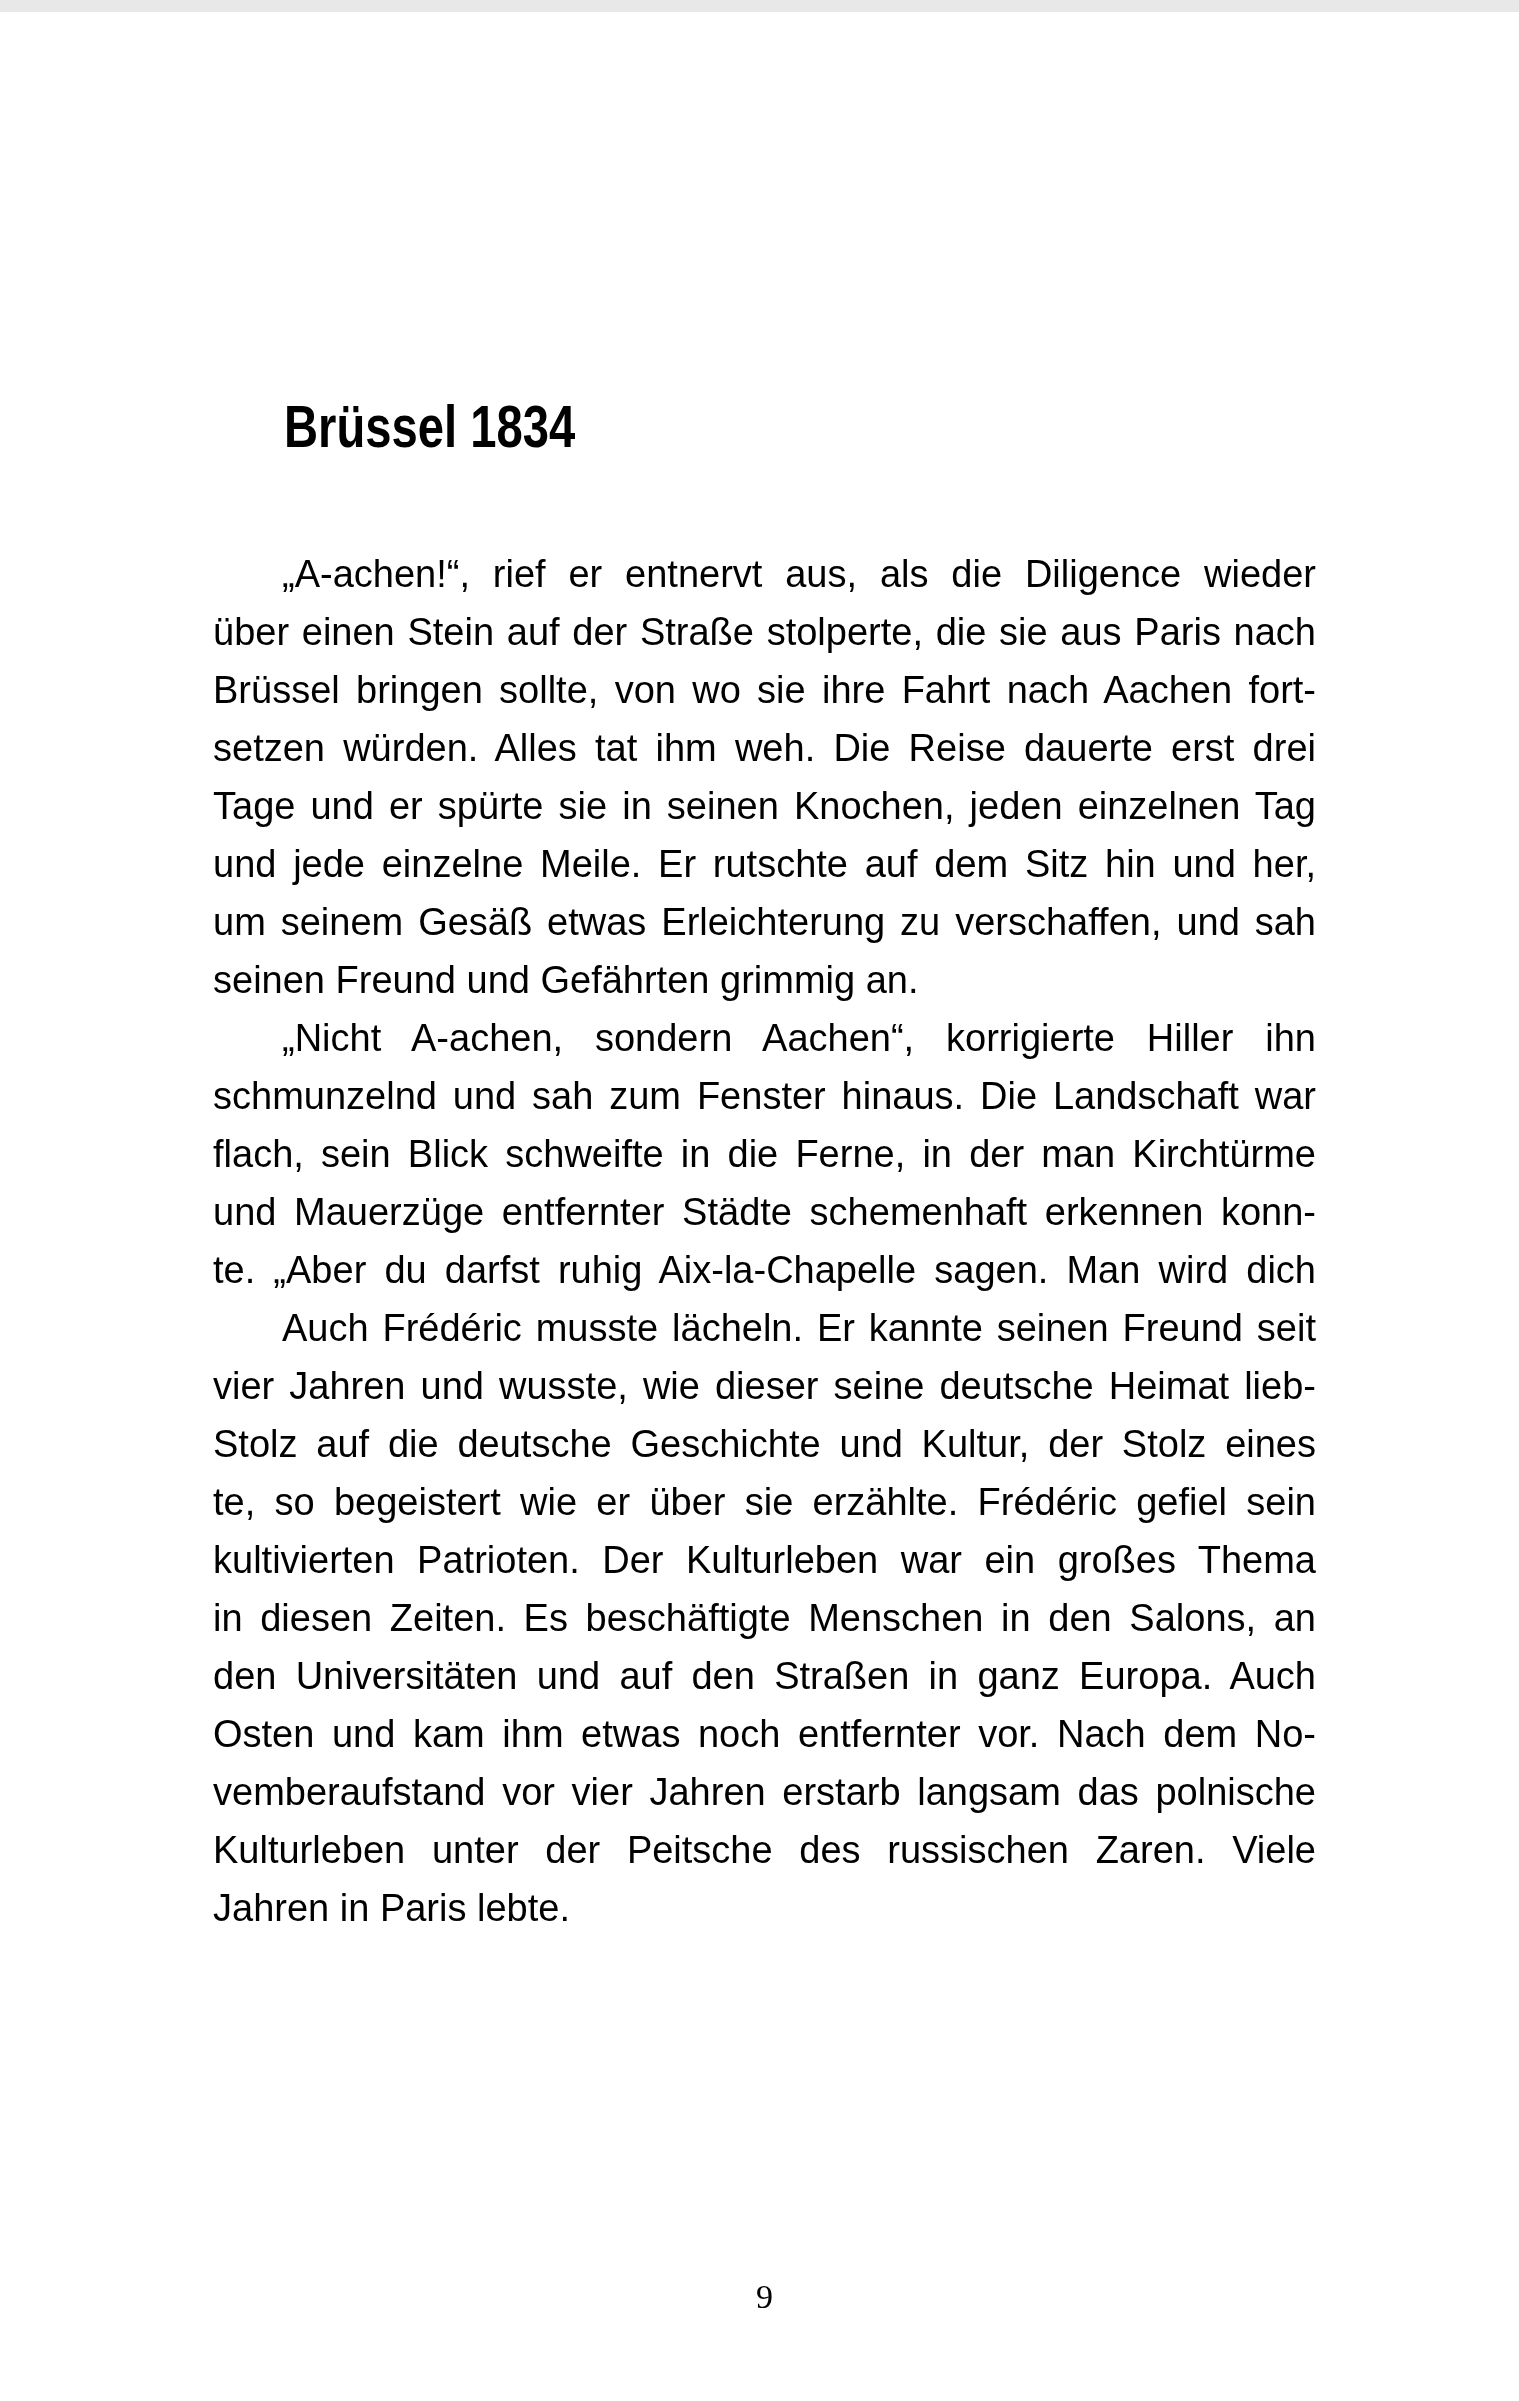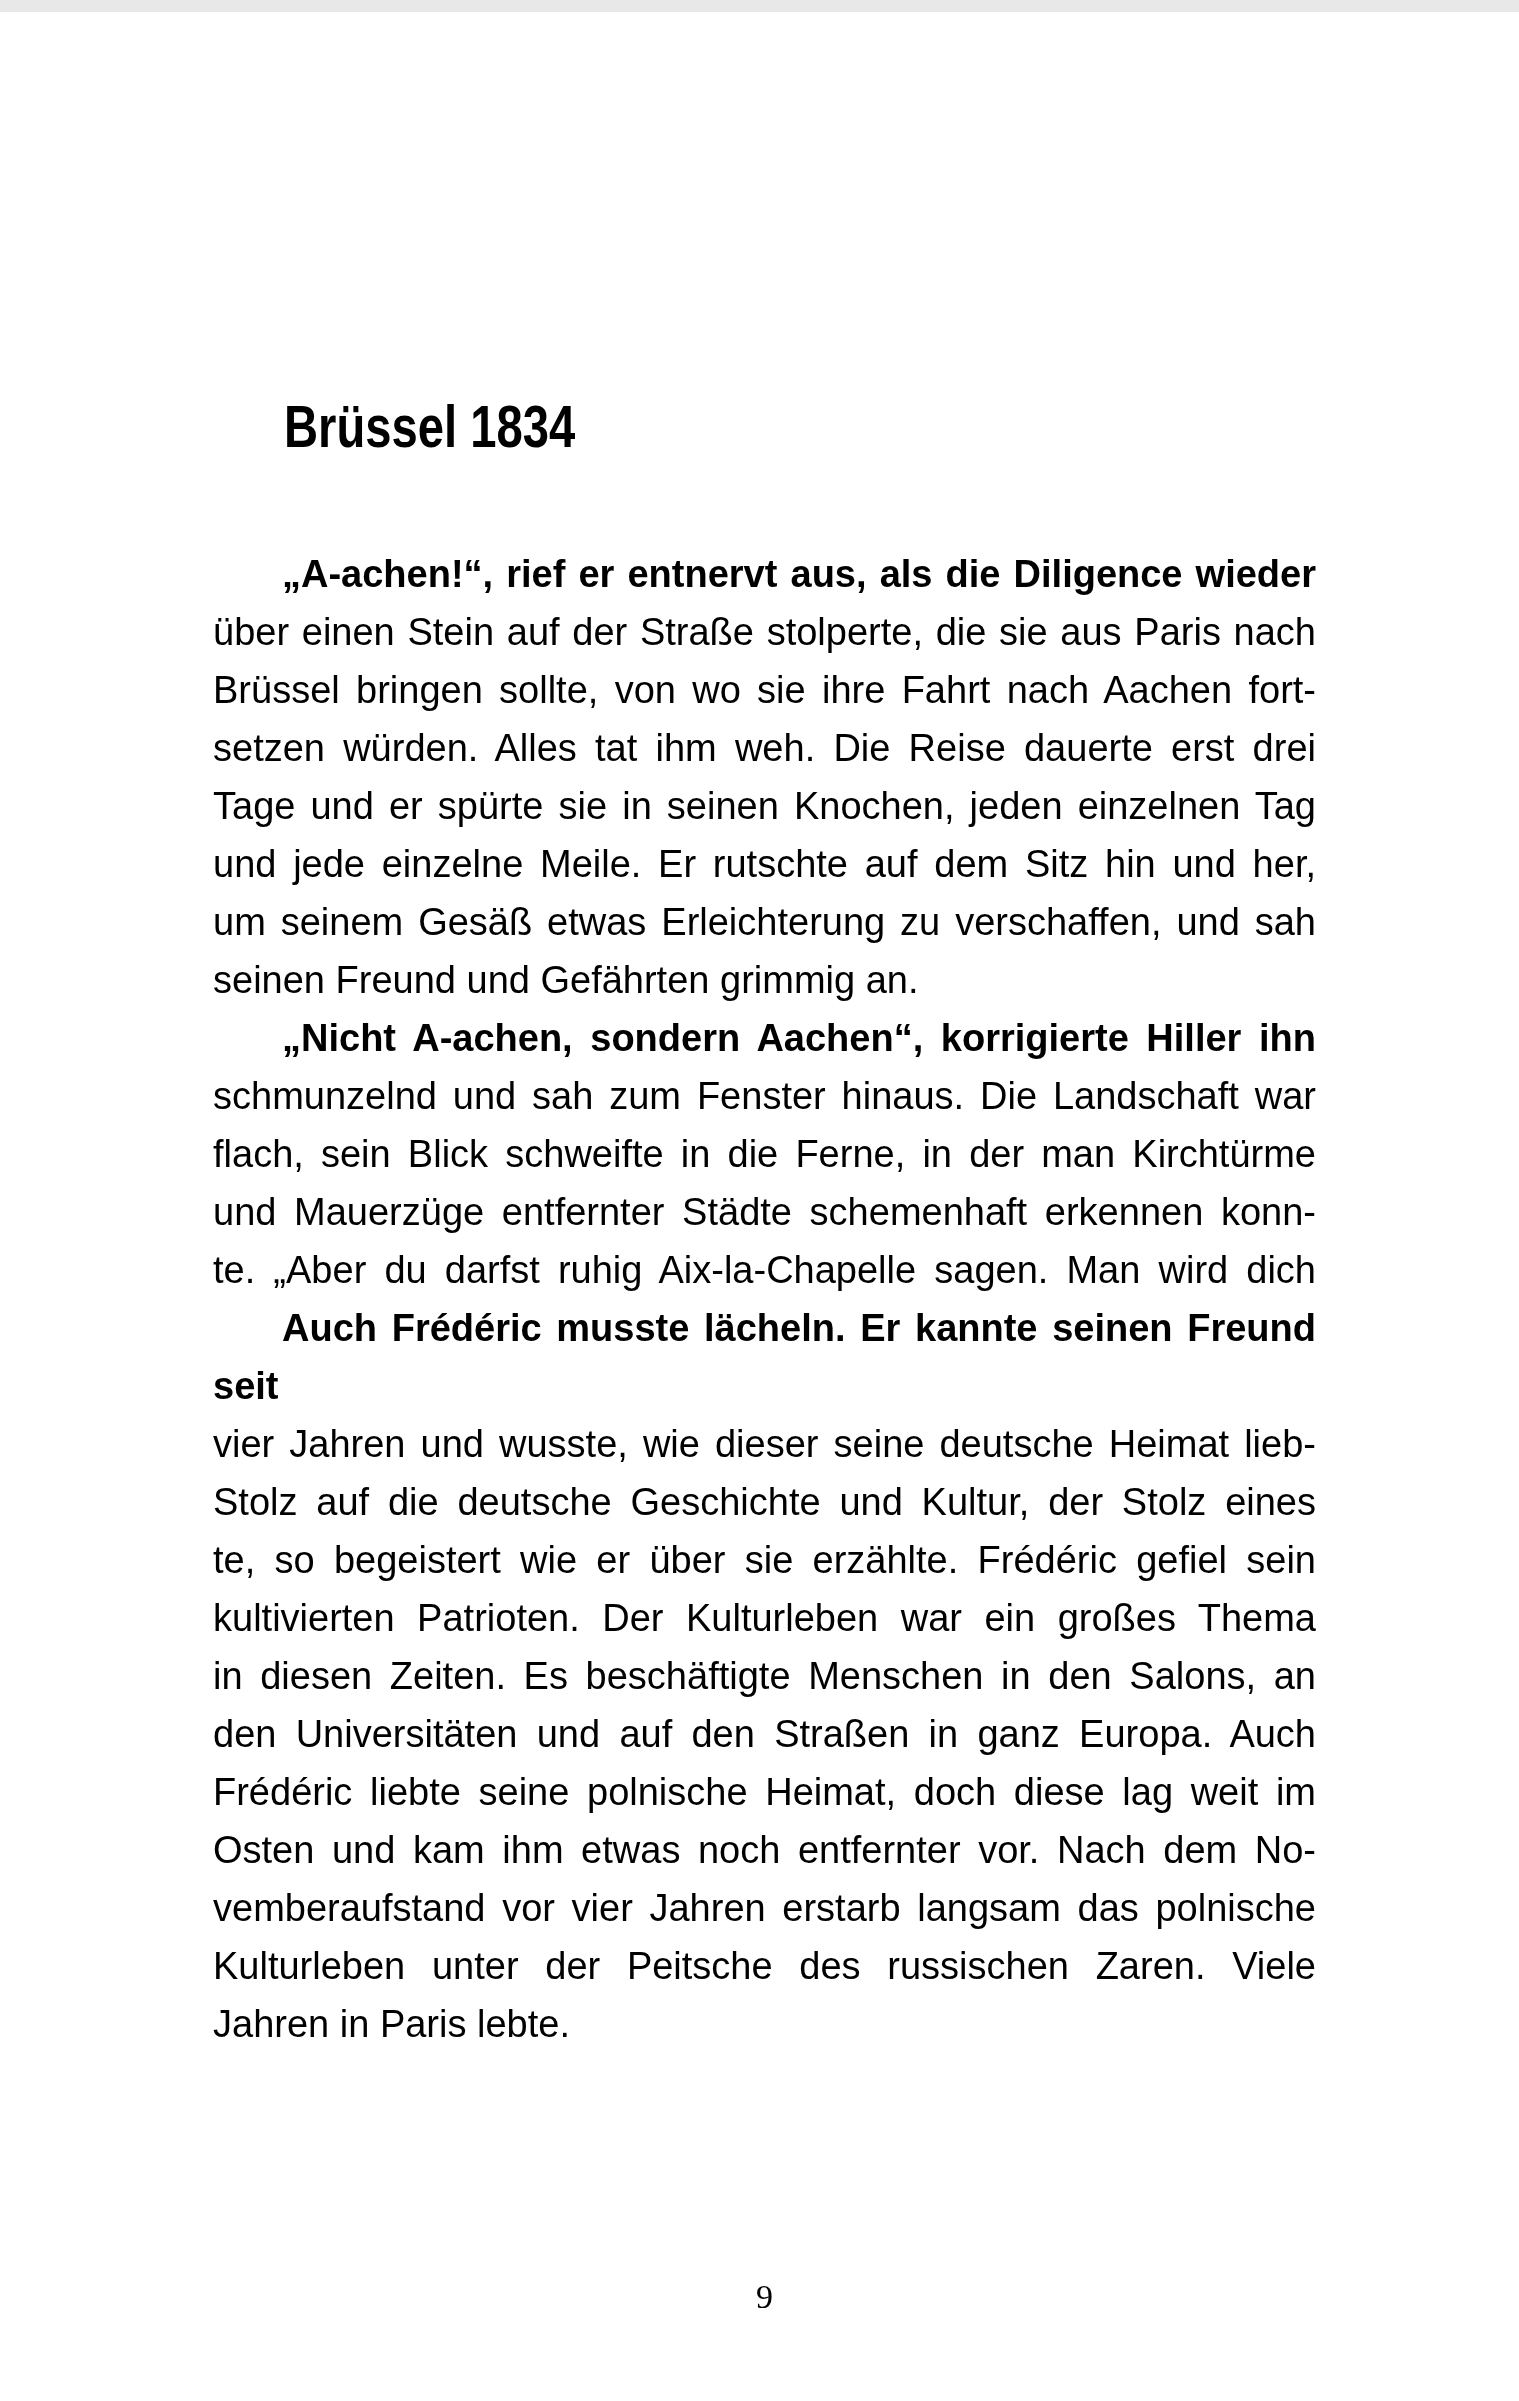--- a/index.html
+++ b/index.html
@@ -43,21 +43,20 @@
   }
   .body-text .line {
     text-align: justify;
     text-align-last: justify;
   }
   .body-text .line.last {
     text-align-last: left;
   }
   .body-text .line.first {
     text-indent: 69px;
-    font-weight: bold;
   }
   .folio {
     position: absolute;
     left: 213px;
     top: 2265px;
     width: 1103px;
     text-align: center;
     font-family: "Liberation Serif", serif;
     font-weight: 400;
     font-size: 34px;
@@ -84,21 +83,20 @@
       <div class="line">flach, sein Blick schweifte in die Ferne, in der man Kirchtürme</div>
       <div class="line">und Mauerzüge entfernter Städte schemenhaft erkennen konn-</div>
       <div class="line">te. „Aber du darfst ruhig Aix-la-Chapelle sagen. Man wird dich</div>
       <div class="line first">Auch Frédéric musste lächeln. Er kannte seinen Freund seit</div>
       <div class="line">vier Jahren und wusste, wie dieser seine deutsche Heimat lieb-</div>
       <div class="line">Stolz auf die deutsche Geschichte und Kultur, der Stolz eines</div>
       <div class="line">te, so begeistert wie er über sie erzählte. Frédéric gefiel sein</div>
       <div class="line">kultivierten Patrioten. Der Kulturleben war ein großes Thema</div>
       <div class="line">in diesen Zeiten. Es beschäftigte Menschen in den Salons, an</div>
       <div class="line">den Universitäten und auf den Straßen in ganz Europa. Auch</div>
-      <div class="line">Frédéric liebte seine polnische Heimat, doch diese lag weit im</div>
       <div class="line">Osten und kam ihm etwas noch entfernter vor. Nach dem No-</div>
       <div class="line">vemberaufstand vor vier Jahren erstarb langsam das polnische</div>
       <div class="line">Kulturleben unter der Peitsche des russischen Zaren. Viele</div>
       <div class="line last">Jahren in Paris lebte.</div>
     </div>
 
   <div class="folio">9</div>
 </div>
 
 

